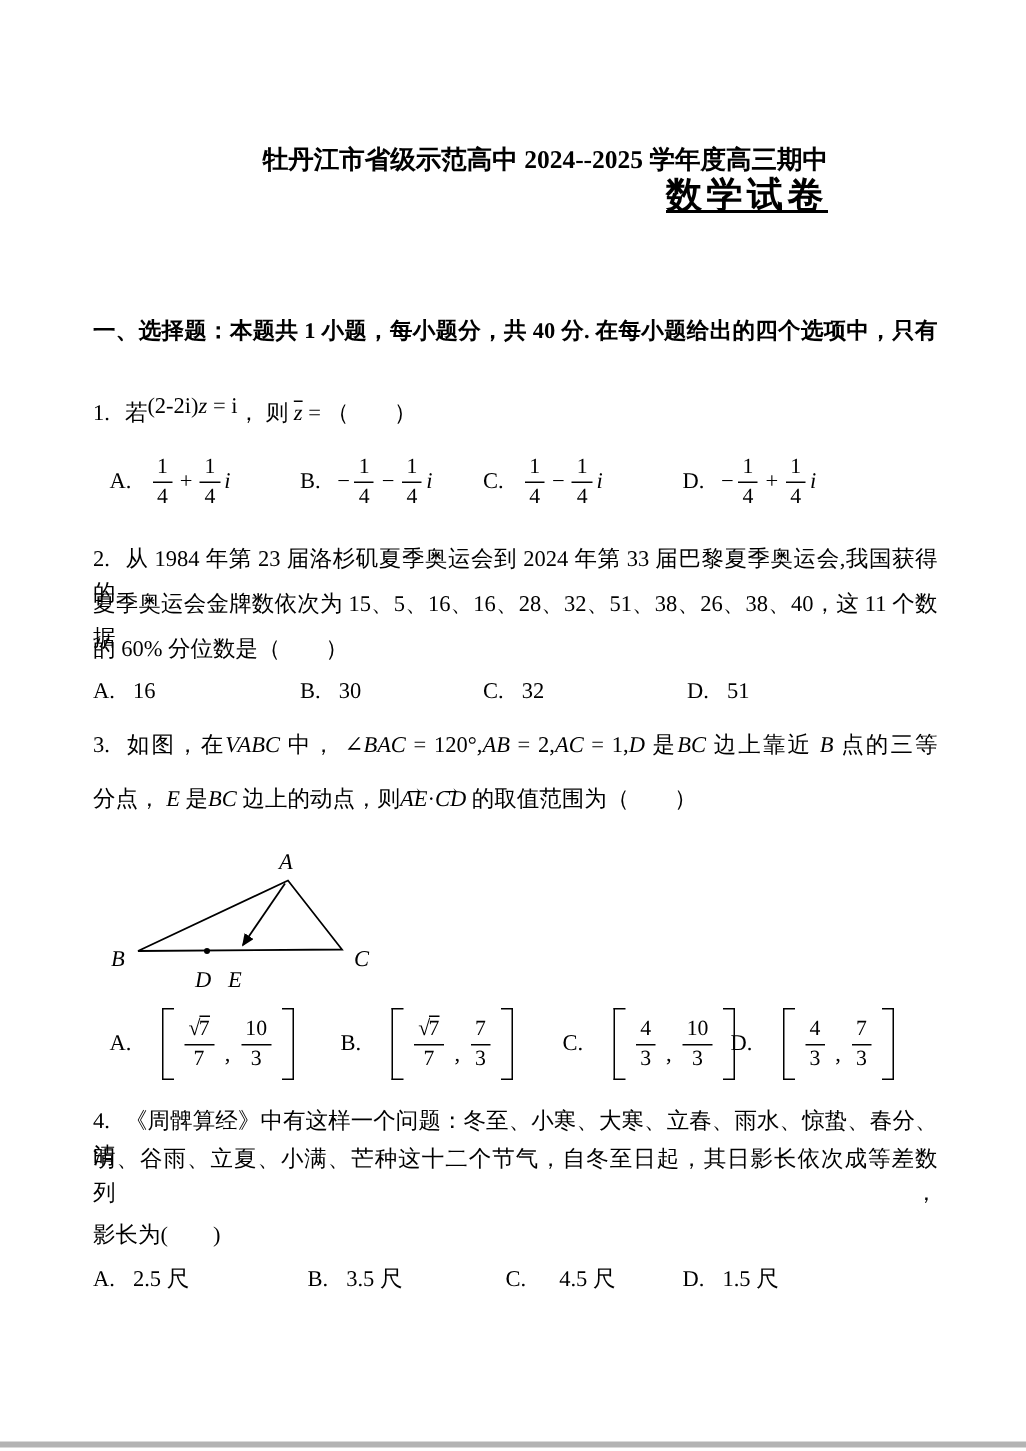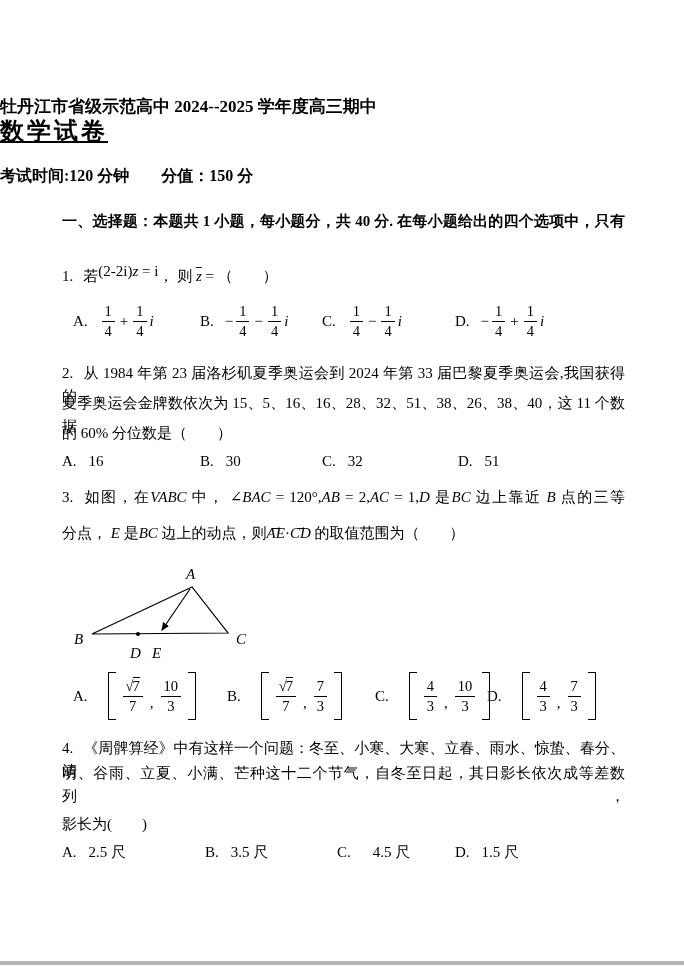--- a/index.html
+++ b/index.html
@@ -1,21 +1,21 @@
 <!DOCTYPE html>
 <html><head>
 <meta charset="utf-8">
 <style>
   html,body{margin:0;padding:0;background:#fff;}
   .page{
     position:relative;width:684px;height:967px;background:#ffffff;
     font-family:"Liberation Serif","DejaVu Serif",serif;color:#000;overflow:hidden;
   }
   .line{position:absolute;left:62px;width:563px;font-size:15px;line-height:23px;}
-  .center{left:0;width:552px;text-align:left;}
+  .center{left:0;width:552px;text-align:right;}
   .fill{text-align:justify;text-align-last:justify;}
   .bold{font-weight:bold;}
   .title1{top:95px;font-size:17px;}
   .title2{top:120px;font-size:24px;letter-spacing:3px;text-decoration:underline;}
   .meta{top:164px;font-size:16px;}
   .rt{display:inline;}
   .qno{margin-right:10px;}
   .it{font-style:italic;}
   .sup{position:relative;top:-5px;}
   .ovl{text-decoration:overline;}
@@ -45,21 +45,20 @@
   .fig text{font-size:15px;font-style:italic;font-family:"Liberation Serif","DejaVu Serif",serif;}
   .footer-bar{position:absolute;left:0;top:961px;width:684px;height:4px;background:#b3b3b3;}
 </style>
 </head>
 <body>
 
 <div class="page">
 
   <div class="line center bold title1">牡丹江市省级示范高中 2024--2025 学年度高三期中</div>
   <div class="line center bold title2">数学试卷</div>
-  <div class="line center bold meta">考试时间:120 分钟　　分值：150 分</div>
 
   <div class="line bold fill" style="top:210px">一、选择题：本题共 1 小题，每小题分，共 40 分. 在每小题给出的四个选项中，只有</div>
 
   <div class="line" style="top:265px"><span class="rt qno">1.</span><span class="rt ">若</span><span class="rt sup">(2-2i)</span><span class="rt sup it">z</span><span class="rt sup"> = i</span><span class="rt ">， 则 </span><span class="rt it ovl">z</span><span class="rt "> = （　　）</span></div>
   <div class="optrow" style="top:298px;height:46px">
     <span class="opt" style="left:73px">
       <span class="olabel">A.</span>
       <span class="sign"></span>
       <span class="frac">
           <span class="num">1</span>

